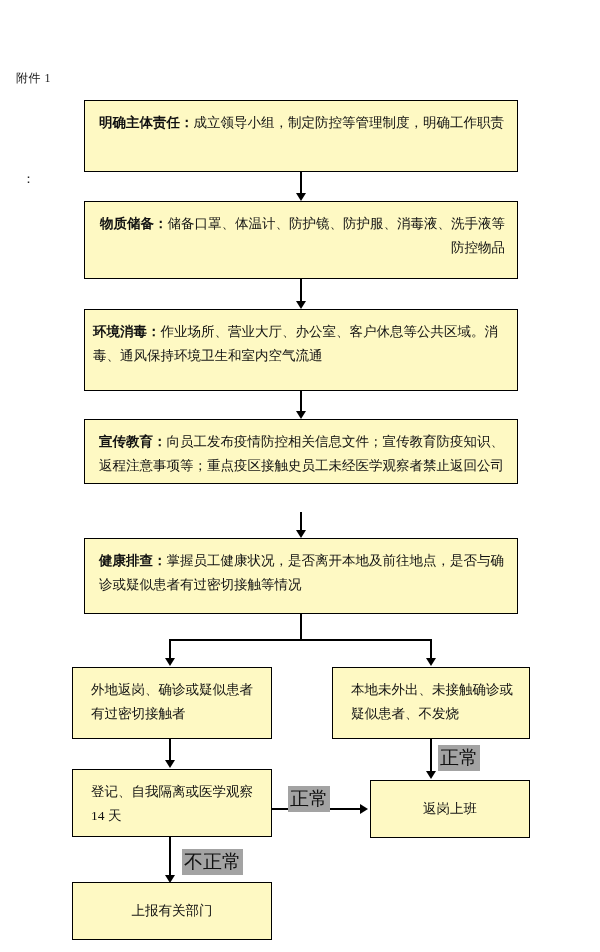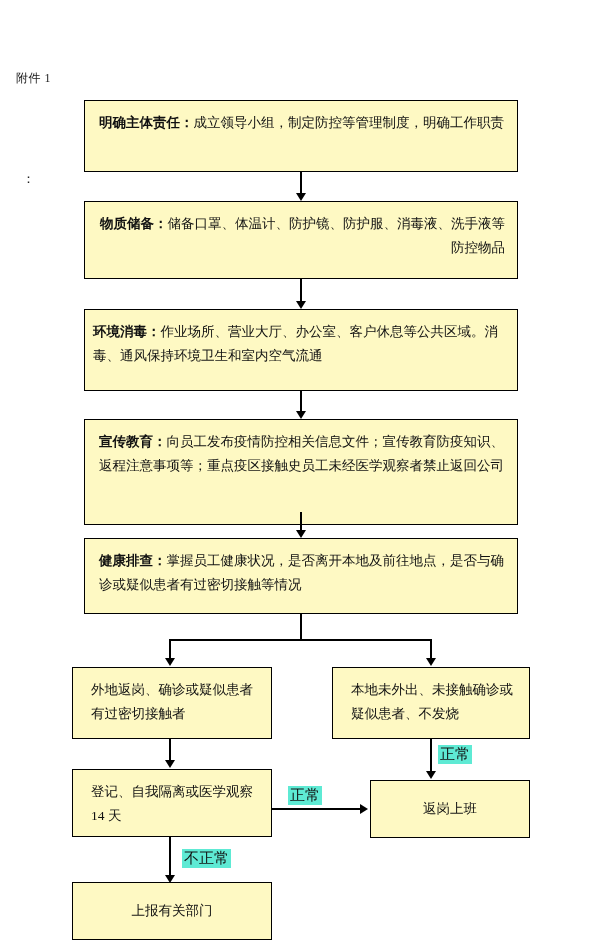--- a/index.html
+++ b/index.html
@@ -84,23 +84,23 @@
   .arrow-head-right {
     position: absolute;
     width: 0;
     height: 0;
     border-top: 5px solid transparent;
     border-bottom: 5px solid transparent;
     border-left: 8px solid #000;
   }
   .edge-label {
     position: absolute;
-    font-size: 15px;
+    font-size: 19px;
     color: #111;
-    background: #5eead4;
+    background: #a3a3a3;
     padding: 0 2px;
   }
   .wm {
     position: absolute;
     right: 12px;
     bottom: 8px;
     width: 190px;
     text-align: center;
     opacity: 0.88;
   }
@@ -151,21 +151,21 @@
   <div class="arrow" style="left:300px; top:279px; width:1.5px; height:25px;"></div>
   <div class="arrow-head-down" style="left:296px; top:301px;"></div>
 
   <div class="box" style="left:84px; top:309px; width:434px; height:82px;padding-left:8px;">
     <span class="lead">环境消毒：</span><span>作业场所、营业大厅、办公室、客户休息等公共区域。消毒、通风保持环境卫生和室内空气流通</span>
   </div>
 
   <div class="arrow" style="left:300px; top:391px; width:1.5px; height:23px;"></div>
   <div class="arrow-head-down" style="left:296px; top:411px;"></div>
 
-  <div class="box" style="left:84px; top:419px; width:434px; height:106px;">
+  <div class="box" style="left:84px; top:419px; width:434px; height:65px;">
     <span class="lead">宣传教育：</span><span>向员工发布疫情防控相关信息文件；宣传教育防疫知识、返程注意事项等；重点疫区接触史员工未经医学观察者禁止返回公司</span>
   </div>
 
   <div class="arrow" style="left:300px; top:512px; width:1.5px; height:21px;"></div>
   <div class="arrow-head-down" style="left:296px; top:530px;"></div>
 
   <div class="box" style="left:84px; top:538px; width:434px; height:76px;">
     <span class="lead">健康排查：</span><span>掌握员工健康状况，是否离开本地及前往地点，是否与确诊或疑似患者有过密切接触等情况</span>
   </div>
 

